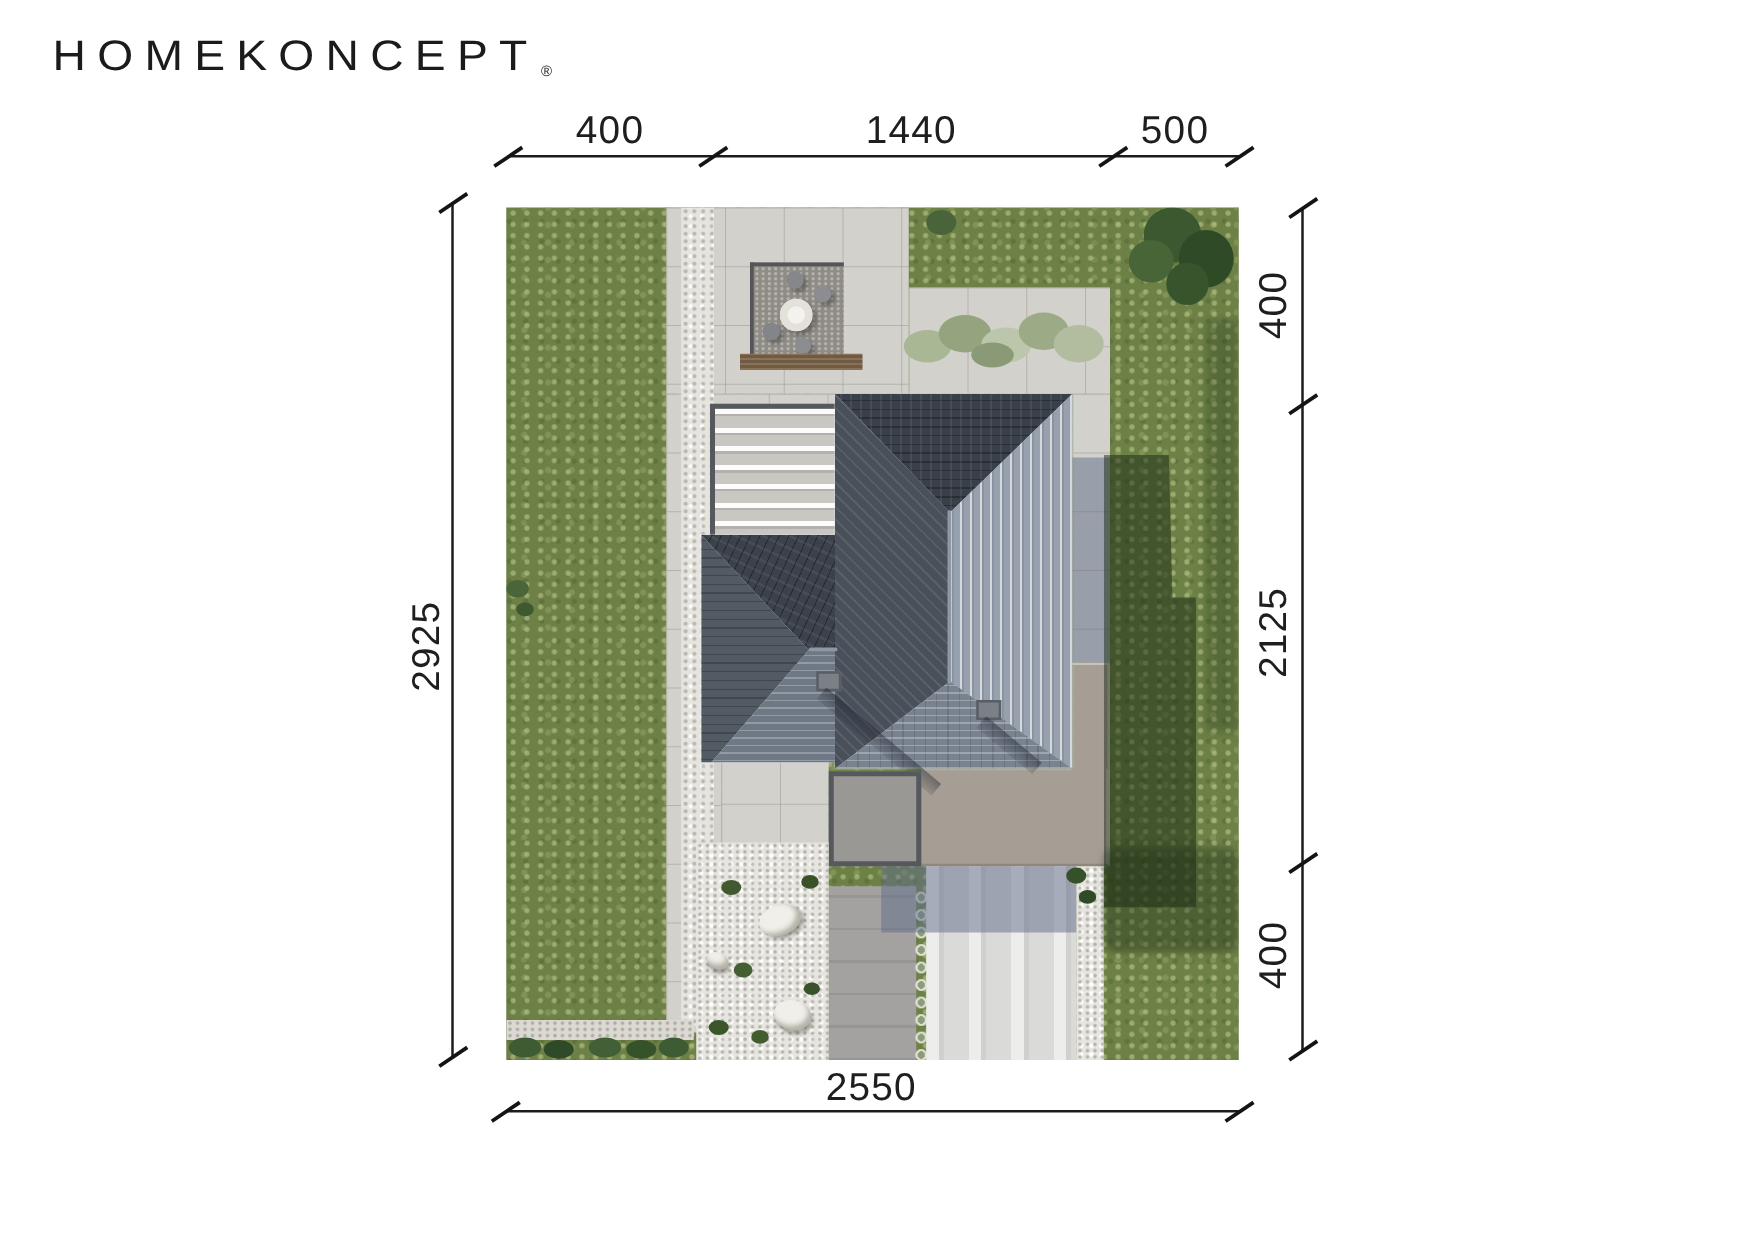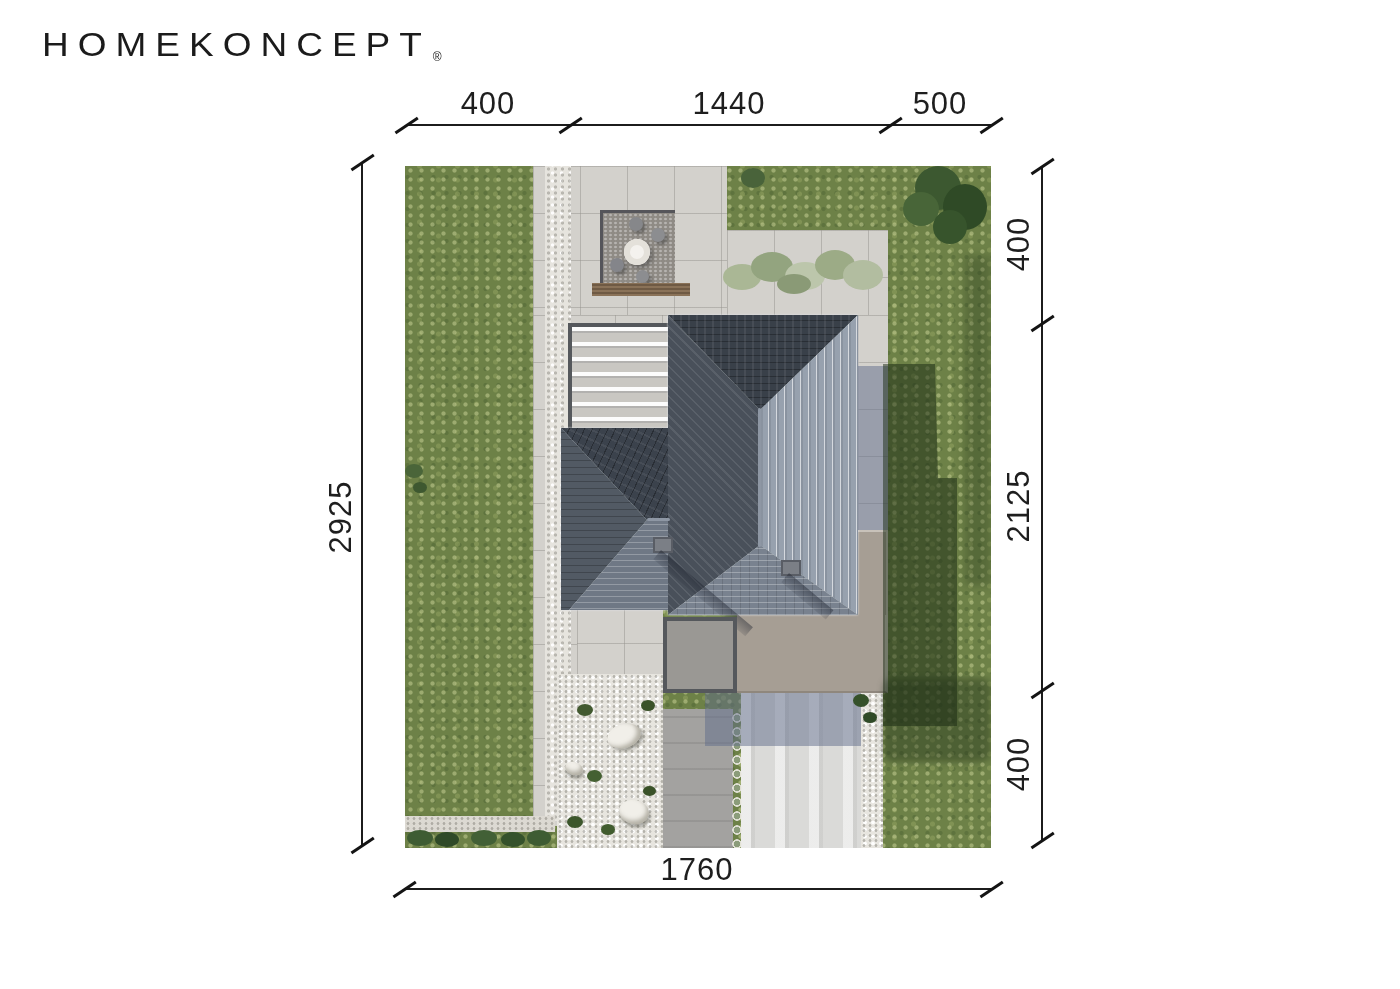--- a/index.html
+++ b/index.html
@@ -207,16 +207,16 @@
     <span class="tick" style="left:1029px;top:839px"></span>
     <div class="dim-label v" style="left:1019px;top:244px">400</div>
     <div class="dim-label v" style="left:1019px;top:506px">2125</div>
     <div class="dim-label v" style="left:1019px;top:764px">400</div>
   </div>
 
   <div class="dimgroup">
     <div class="dim-line" style="left:404px;top:888px;width:587px;height:2px"></div>
     <span class="tick" style="left:391px;top:888px"></span>
     <span class="tick" style="left:978px;top:888px"></span>
-    <div class="dim-label" style="left:637px;top:852px;width:120px">1760</div>
+    <div class="dim-label" style="left:637px;top:852px;width:120px">2550</div>
   </div>
 
 </div>
 
 </body></html>

